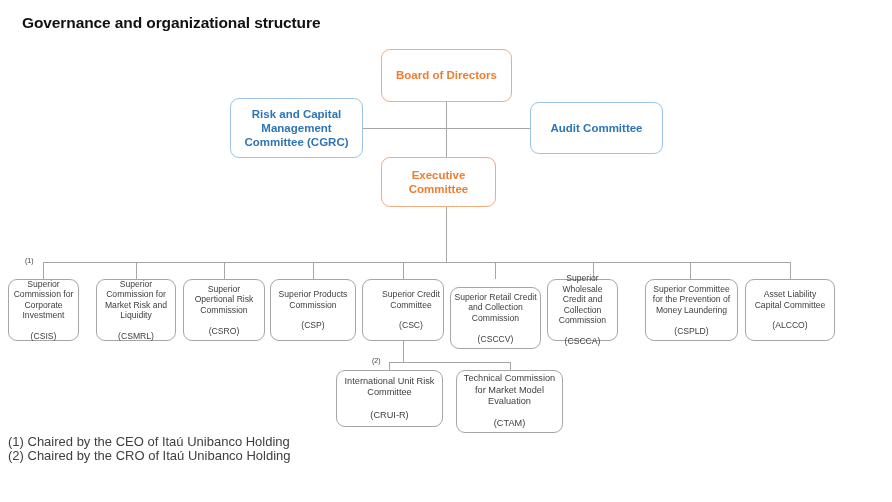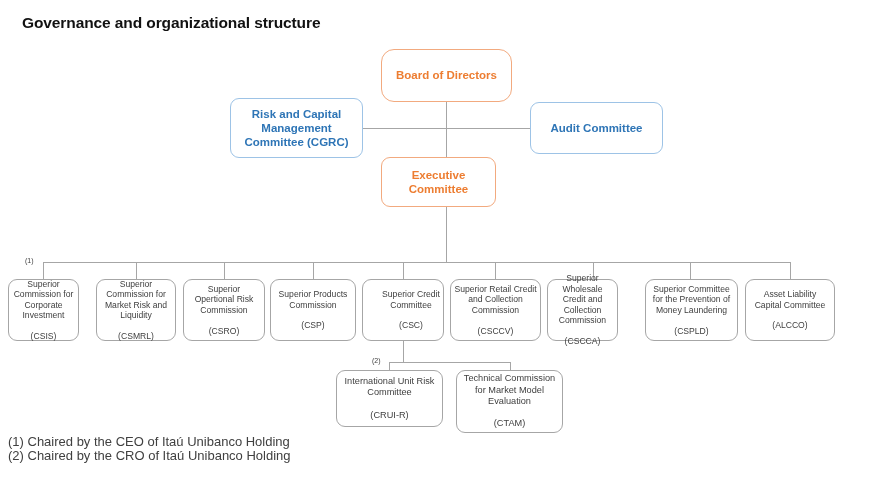--- a/index.html
+++ b/index.html
@@ -120,21 +120,21 @@
   <div class="ln v" style="left:495px; top:262px; height:17px;"></div>
   <div class="ln v" style="left:593px; top:262px; height:17px;"></div>
   <div class="ln v" style="left:690px; top:262px; height:17px;"></div>
   <div class="ln v" style="left:790px; top:262px; height:17px;"></div>
 
   <div class="ln v" style="left:403px; top:341px; height:22px;"></div>
   <div class="ln h" style="left:389px; top:362px; width:122px;"></div>
   <div class="ln v" style="left:389px; top:362px; height:9px;"></div>
   <div class="ln v" style="left:510px; top:362px; height:9px;"></div>
 
-  <div class="node orange" style="left:381px; top:49px; width:131px; height:53px;border-radius:13px;">
+  <div class="node orange" style="left:381px; top:49px; width:131px; height:53px;">
     <span class="label">Board of Directors</span>
   </div>
 
   <div class="node blue" style="left:230px; top:98px; width:133px; height:60px;">
     <span class="label">Risk and Capital
 Management
 Committee (CGRC)</span>
   </div>
 
   <div class="node blue" style="left:530px; top:102px; width:133px; height:52px;">
@@ -176,21 +176,21 @@
 Commission
 
 (CSP)</span>
   </div>
   <div class="node grey" style="left:362px; top:279px; width:82px; height:62px;padding-left:16px;">
     <span class="label">Superior Credit
 Committee
 
 (CSC)</span>
   </div>
-  <div class="node grey" style="left:450px; top:279px; width:91px; height:62px;">
+  <div class="node grey" style="left:450px; top:287px; width:91px; height:62px;">
     <span class="label">Superior Retail Credit
 and Collection
 Commission
 
 (CSCCV)</span>
   </div>
   <div class="node grey" style="left:547px; top:279px; width:71px; height:62px;">
     <span class="label">Superior Wholesale
 Credit and Collection
 Commission

